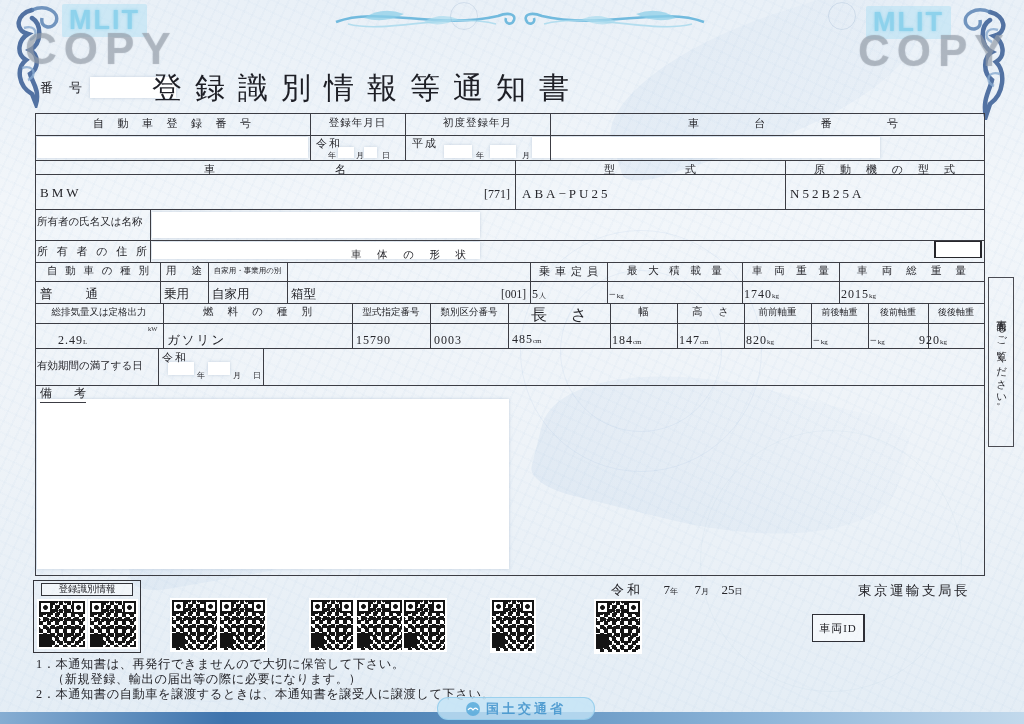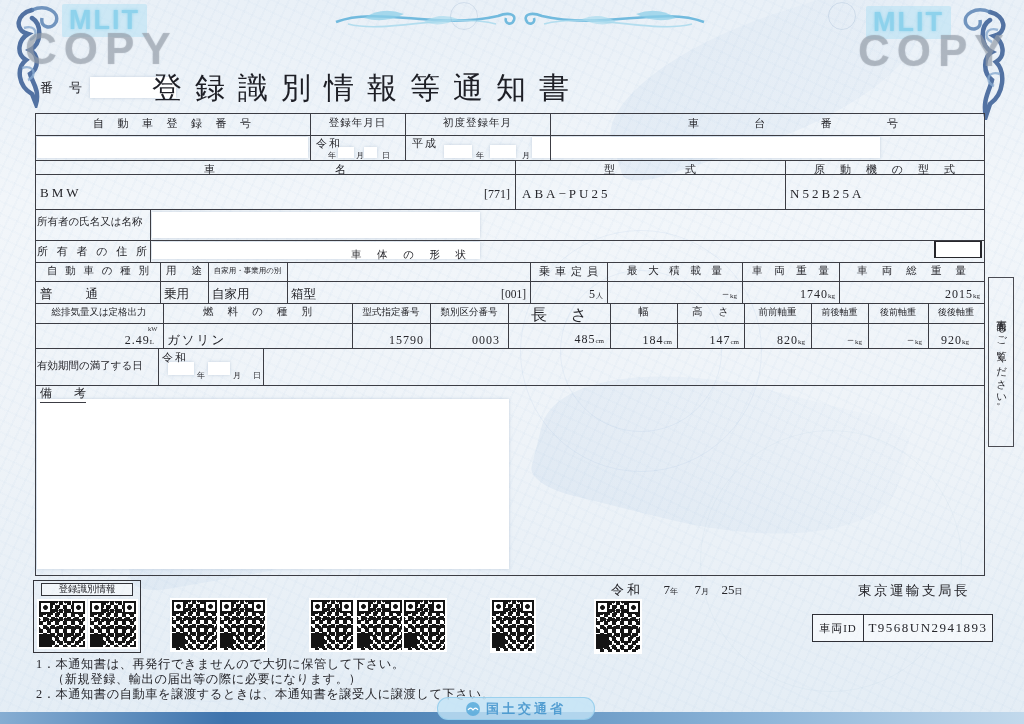--- a/index.html
+++ b/index.html
@@ -27,21 +27,21 @@
   .hl{position:absolute;height:1px;background:#3c3d44;z-index:3;}
   .vl{position:absolute;width:1px;background:#3c3d44;z-index:3;}
   
   .wb{position:absolute;background:#fff;box-shadow:0 0 3px rgba(175,192,210,.7);z-index:2;}
   
   .t{position:absolute;z-index:4;line-height:1.15;white-space:nowrap;}
   .j{text-align:justify;text-align-last:justify;text-justify:inter-character;white-space:normal;}
   .c{text-align:center;}
   .r{text-align:right;}
   .unit{font-size:7px;letter-spacing:0;}
-  .num{position:absolute;z-index:4;text-align:right;font-size:12px;letter-spacing:1px;line-height:1.1;}
+  .num{position:absolute;z-index:4;font-size:12px;letter-spacing:1px;line-height:1.1;}
   
   .qr{position:absolute;z-index:4;background:
         radial-gradient(circle,#161616 34%,transparent 38%) 2px 2px/7px 7px,
         radial-gradient(circle,#161616 30%,transparent 34%) 4px 5px/9px 9px,
         conic-gradient(#161616 25%,transparent 0 50%,#161616 0 75%,transparent 0) 0 0/8px 8px,#fff;
       outline:2px solid #fff;}
   .qr::before,.qr::after{content:"";position:absolute;width:9px;height:9px;
         border:2px solid #141414;background:radial-gradient(circle,#141414 34%,#fff 38%);}
   .qr::before{top:0;left:0;box-shadow:0 33px 0 0 #141414;}
   .qr::after{top:0;right:0;}
@@ -250,23 +250,22 @@
 <div class="t" style="left:611px;top:583px;font-size:13px;">
   <span style="letter-spacing:3px;">令和</span>
   <span style="display:inline-block;width:14px;"></span>
   <span>7</span><span class="unit" style="font-size:8px;">年</span>
   <span style="display:inline-block;width:10px;"></span>
   <span>7</span><span class="unit" style="font-size:8px;">月</span>
   <span style="display:inline-block;width:6px;"></span>
   <span>25</span><span class="unit" style="font-size:8px;">日</span>
 </div>
 <div class="t" style="left:858px;top:583px;font-size:13.5px;letter-spacing:2.5px;">東京運輸支局長</div>
-<div class="vid" style="left:812px;top:614px;height:26px;">
+<div class="vid" style="left:812px;top:614px;height:26px;gap:22px;">
   <div class="cell1">車両ID</div>
-  <div class="cell2">T9568UN2941893</div>
 </div>
 
 <div class="note" style="left:36px;top:656px;">1．本通知書は、再発行できませんので大切に保管して下さい。</div>
 <div class="note" style="left:52px;top:671px;">（新規登録、輸出の届出等の際に必要になります。）</div>
 <div class="note" style="left:36px;top:686px;">2．本通知書の自動車を譲渡するときは、本通知書を譲受人に譲渡して下さい。</div>
 
 <div class="badge" style="left:437px;top:697px;width:156px;height:21px;">
   <svg width="14" height="14" viewBox="0 0 14 14">
     <circle cx="7" cy="7" r="7" fill="#58aada" opacity=".85"></circle>
     <path d="M2 8 q2.6 -3.6 5 0 q2.6 -3.6 5 0" stroke="#fff" fill="none" stroke-width="1.2"></path>

